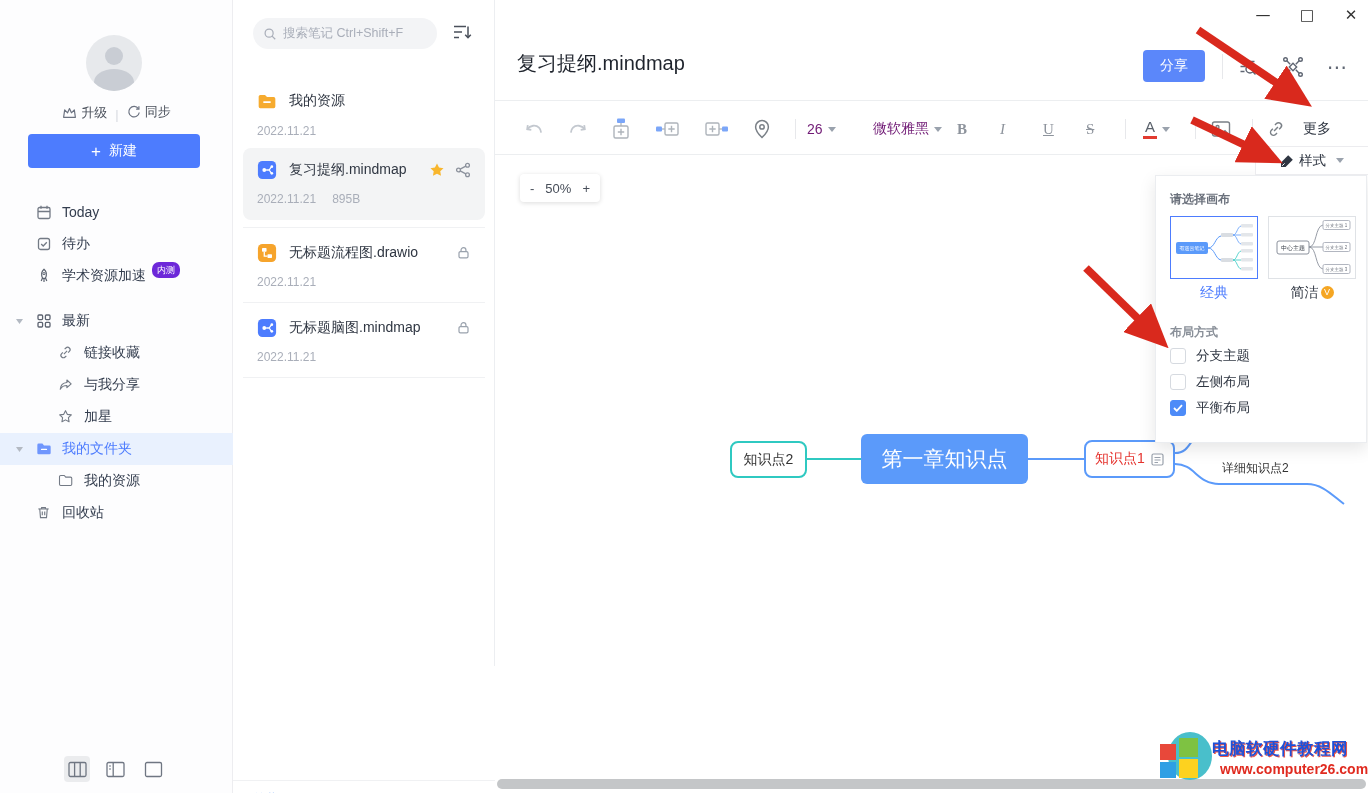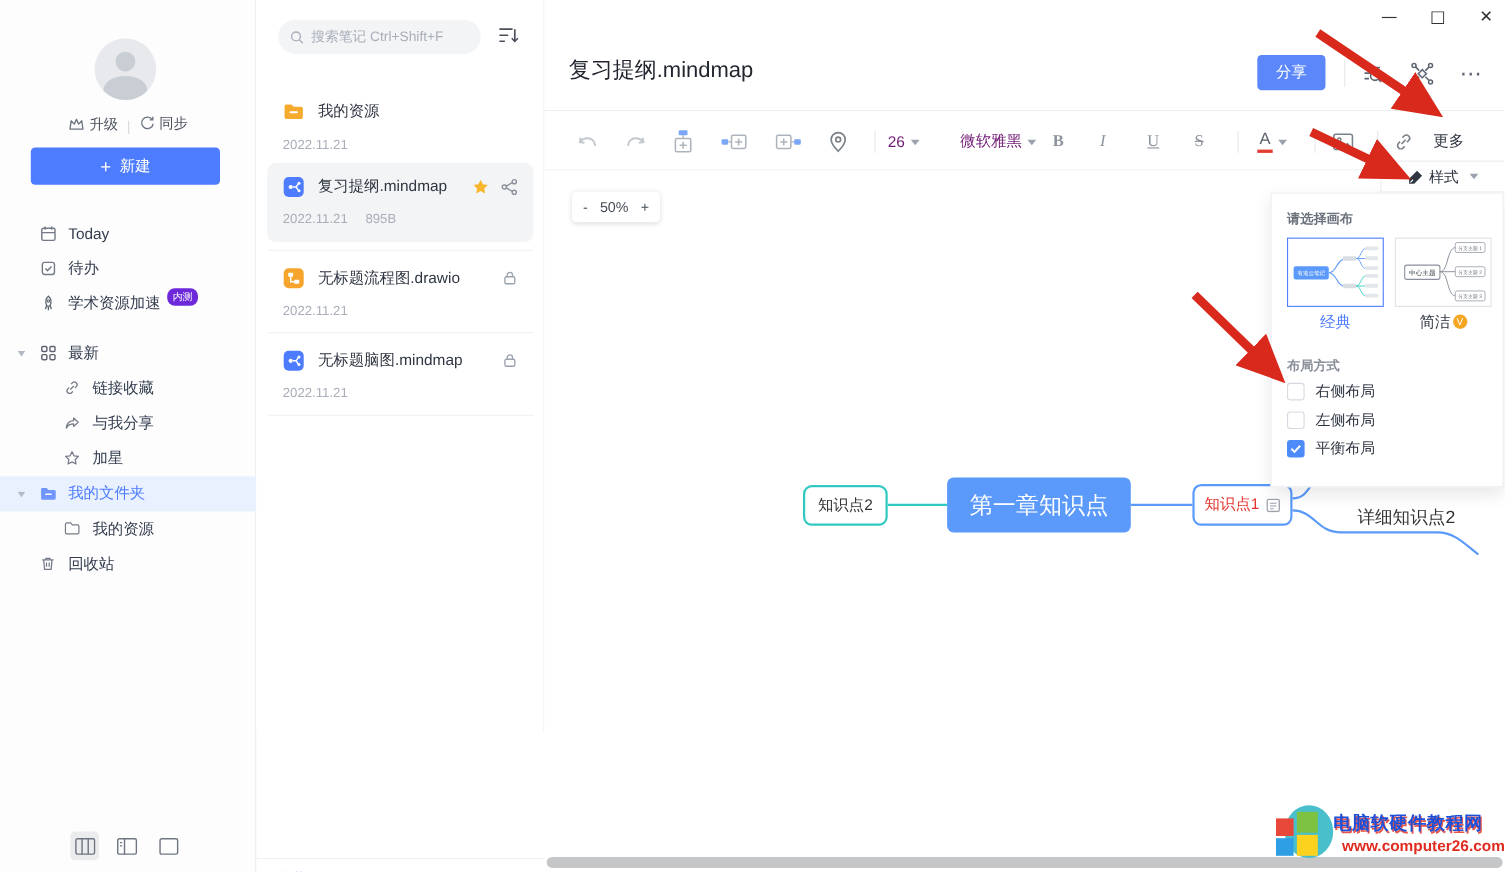--- a/index.html
+++ b/index.html
@@ -92,21 +92,21 @@
     background:#fff; border-radius:4px; box-shadow:0 1px 5px rgba(0,0,0,.14);
     display:flex; align-items:center; justify-content:space-between;
     padding:0 10px; font-size:13px; color:#474e59; }
   .zoom-pill span { cursor:pointer; }
 
   .mm-node { position:absolute; display:flex; align-items:center; justify-content:center;
     background:#fff; border-radius:8px; cursor:pointer; }
   #node-left  { left:235px; top:286px; width:77px; height:37px; border:2px solid #2fc9c1; font-size:14px; color:#333; }
   #node-center{ left:366px; top:279px; width:167px; height:50px; background:#5b9afa; border-radius:6px; font-size:21px; color:#fff; }
   #node-right { left:589px; top:285px; width:91px; height:38px; border:2px solid #5b9afa; font-size:14px; color:#e5322d; gap:6px; }
-  #node-sub   { position:absolute; left:727px; top:305px; font-size:16px; color:#333; cursor:pointer;margin-left:12px; }
+  #node-sub   { position:absolute; left:727px; top:305px; font-size:12px; color:#333; cursor:pointer; }
 
   .hscroll { position:absolute; left:2px; top:624px; width:869px; height:10px;
     background:#c4c6c8; border-radius:5px; cursor:pointer; }
 
   
   #style-popup { position:absolute; left:1155px; top:175px; width:212px; height:268px;
     background:#fff; border:1px solid #ebedf0; box-shadow:0 6px 16px rgba(0,0,0,.10);
     z-index:25; }
   .popup-label { position:absolute; left:14px; font-size:12px; color:#6b717c;font-weight:bold; }
   .thumb { position:absolute; top:40px; width:88px; height:63px; background:#fff;
@@ -600,21 +600,21 @@
     </div>
     <div class="thumb-label selected" style="left:14px">经典</div>
     <div class="thumb-label" style="left:112px">
       <span>简洁</span><span class="vipdot">V</span>
     </div>
 
     <div class="popup-label" style="top:148px; color:#8a9099;">布局方式</div>
 
     <div class="chk-row" style="top:171px">
       <span class="chk"></span>
-      <span>右侧布局</span>
+      <span>分支主题</span>
     </div>
     <div class="chk-row" style="top:197px">
       <span class="chk"></span>
       <span>左侧布局</span>
     </div>
     <div class="chk-row" style="top:223px">
       <span class="chk on">
         <svg width="10" height="8" viewBox="0 0 10 8">
             <path d="M1 4 L3.8 6.8 L9 1.2" fill="none" stroke="#fff" stroke-width="1.8"></path>
           </svg>

